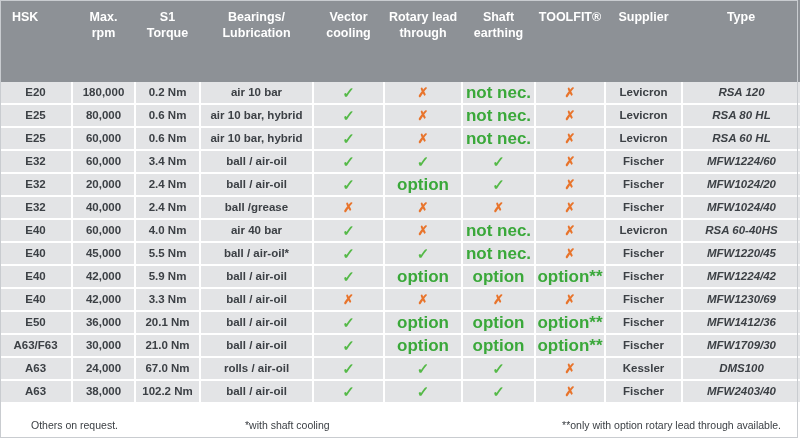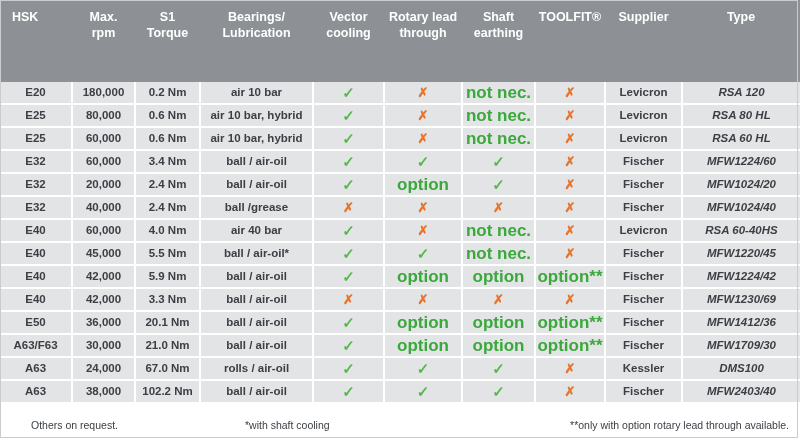--- a/index.html
+++ b/index.html
@@ -92,21 +92,21 @@
   }
   .footer-mid {
     position: absolute;
     left: 232px;
     top: 14px;
     text-align: right;
     margin-left: 12px;
   }
   .footer-right {
     position: absolute;
-    right: 12px;
+    right: 20px;
     top: 14px;
   }
   .outline {
     position: absolute;
     left: 0;
     top: 0;
     width: 798px;
     height: 438px;
     border: 1px solid #c9ccd0;
     box-sizing: border-box;

